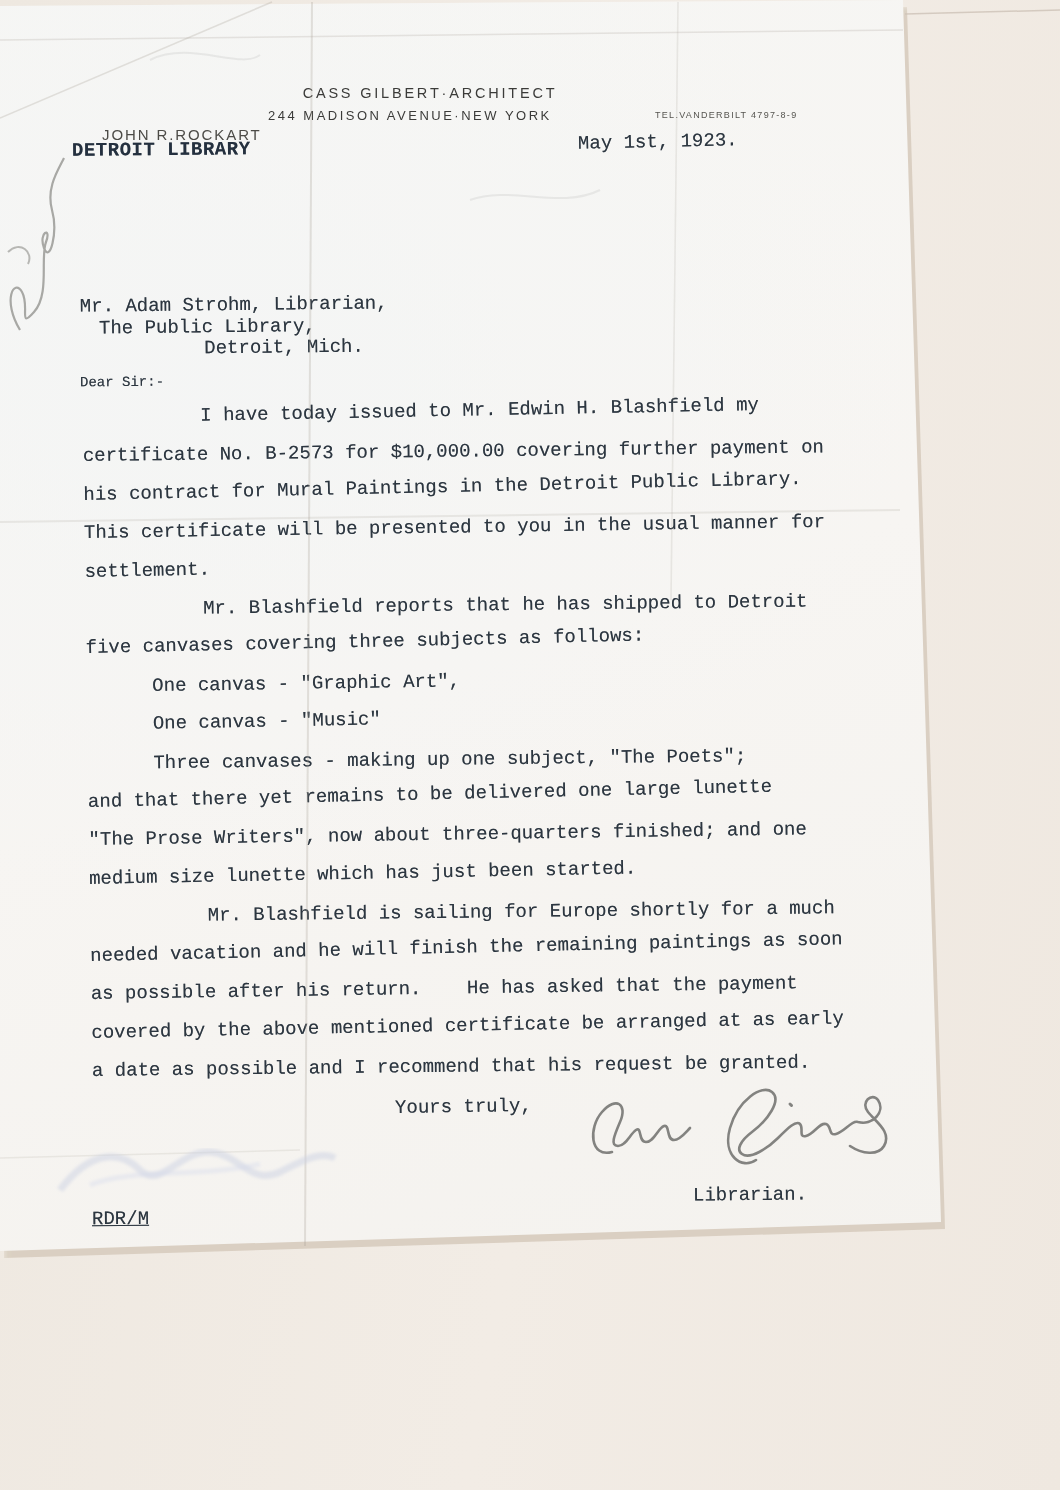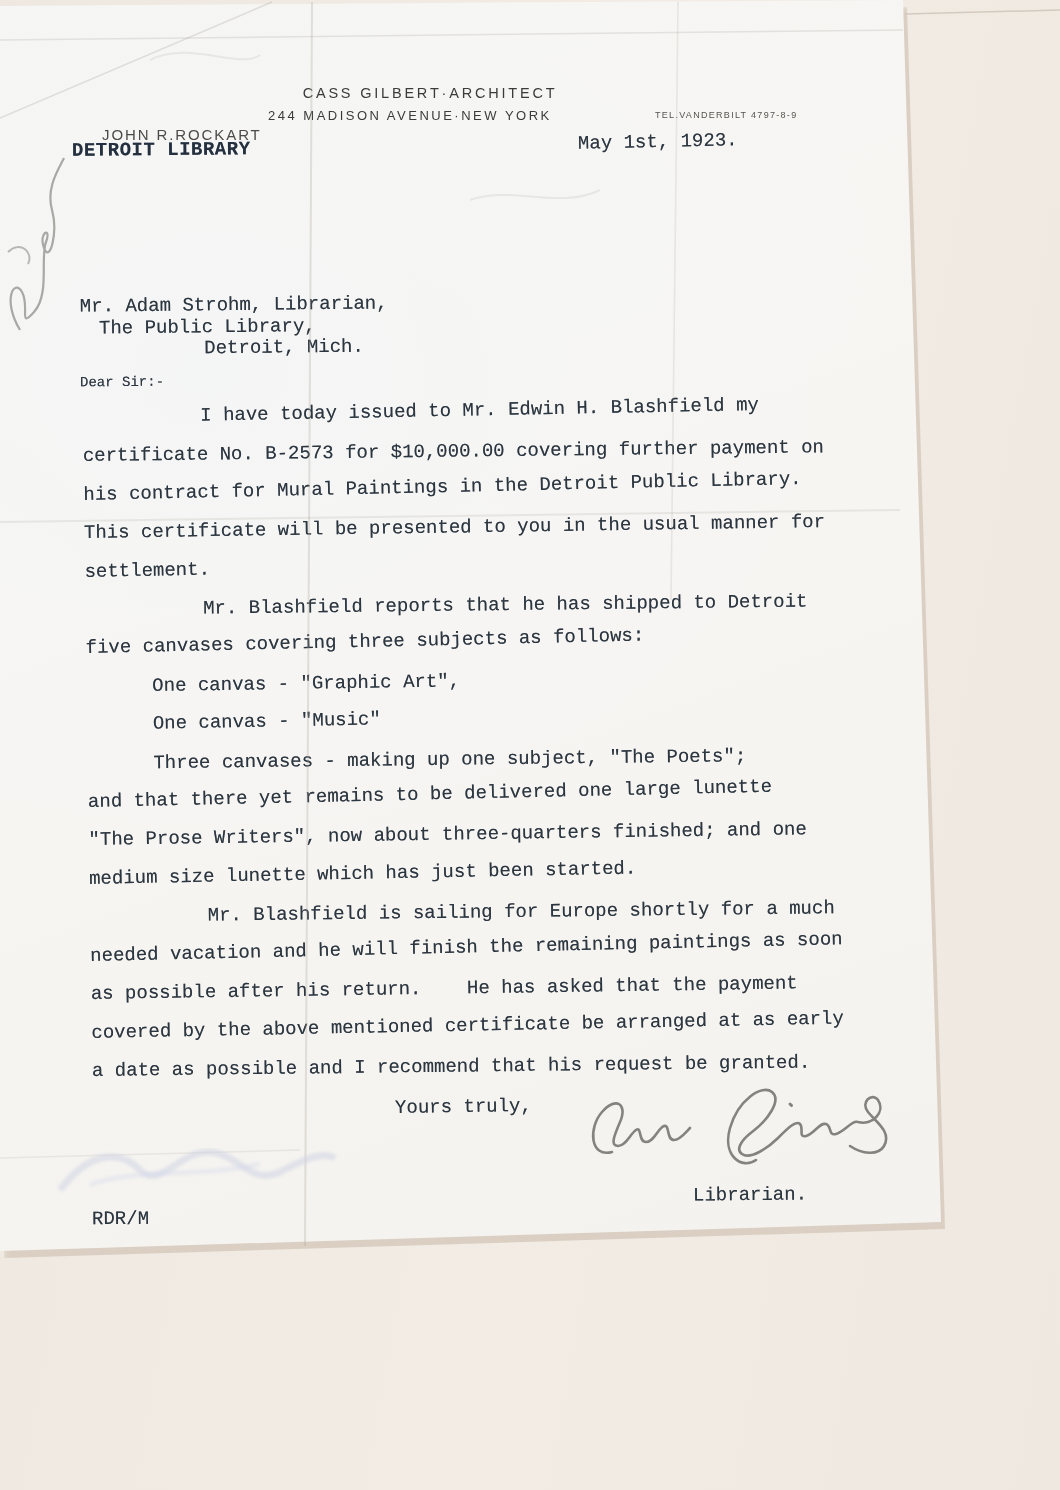--- a/index.html
+++ b/index.html
@@ -47,21 +47,21 @@
   
   .body-lines{top:399px;left:82px;width:820px;font-size:19px;line-height:38.4px;transform:rotate(-.85deg);transform-origin:0 0;}
   .body-lines .ind1{padding-left:118px;}
   .body-lines .ind2{padding-left:66px;}
   .body-lines .tl:nth-child(4n+1){transform:rotate(-.25deg);}
   .body-lines .tl:nth-child(4n+2){transform:rotate(.18deg);}
   .body-lines .tl:nth-child(4n+3){transform:rotate(-.42deg);}
   
   .valediction{top:1096px;left:395px;font-size:19px;transform:rotate(-.8deg);}
   .arch-title{top:1184px;left:693px;font-size:19px;transform:rotate(-.5deg);}
-  .ref{top:1208px;left:92px;font-size:19px;transform:rotate(-.4deg);}
+  .ref{top:1208px;left:92px;font-size:19px;transform:rotate(-.4deg);text-decoration:underline;}
   .overlay{position:absolute;inset:0;pointer-events:none;}
 </style>
 </head>
 <body>
 
 <div class="canvas">
 
   <div class="paper-shadow"></div>
 
   <div class="letter">

